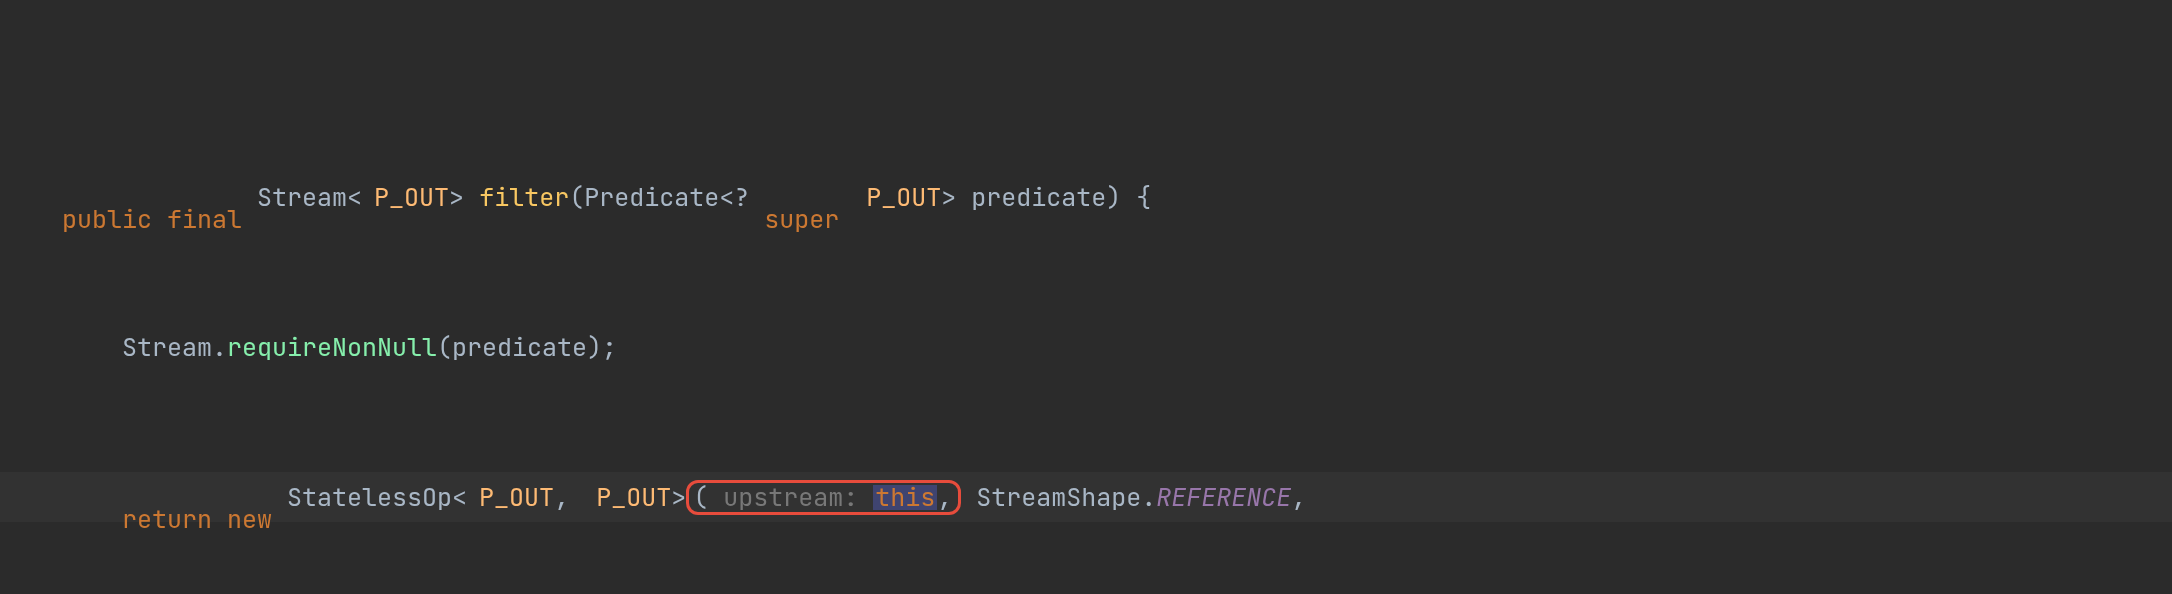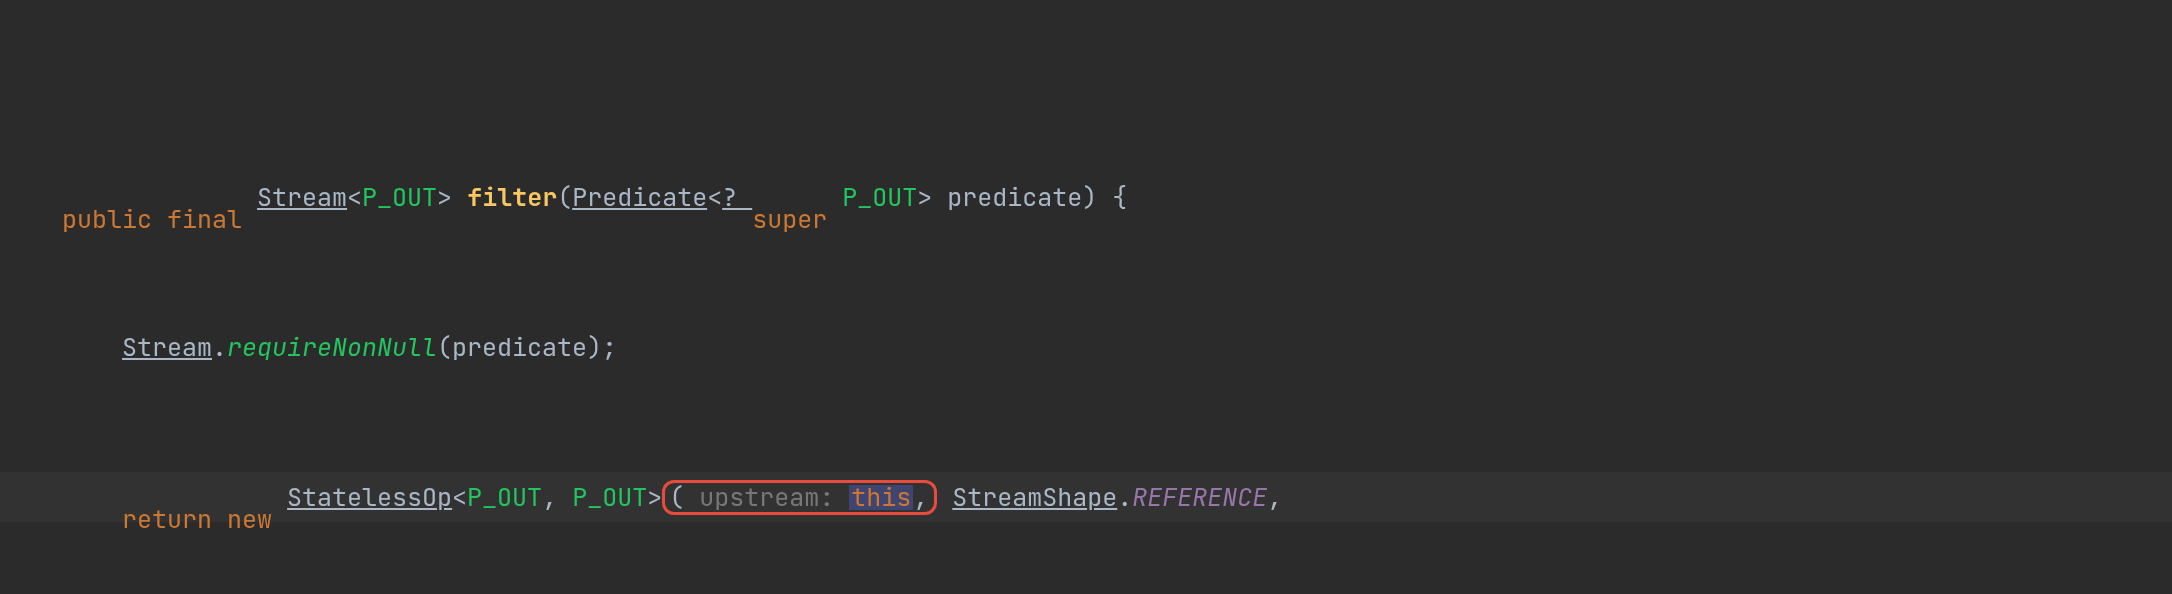--- a/index.html
+++ b/index.html
@@ -26,25 +26,25 @@
   }
   .line.current {
     background: #323232;
     margin-left: -62px;
     padding-left: 62px;
     width: 2172px;
   }
   .tok { display: inline; }
   .annotation { color: #b5b63e; }
   .keyword    { color: #cc7832; margin-top: 44px; }
-  .type       { color: #a9b7c6; text-decoration: underline; }
-  .generic    { color: #22c55e; }
-  .method-decl{ color: #f8c762; font-weight: 700; }
+  .type       { color: #a9b7c6; }
+  .generic    { color: #fdba74; margin-left: 12px; }
+  .method-decl{ color: #f8c762; font-weight: 400; }
   .param-name { color: #a9b7c6; }
-  .static-call{ font-style: italic; color: #22c55e; }
+  .static-call{ color: #86efac; }
   .const      { font-style: italic; color: #9876aa; }
   .punct      { color: #a9b7c6; }
   .hint       { color: #787878; }
   .kw-this    { color: #cc7832; background: #3f4470; padding: 0 2px; }
   .red-box {
     border: 3px solid #e74c3c;
     border-radius: 12px;
     padding: 2px 6px 2px 4px;
     display: inline-flex;
     align-items: center;

